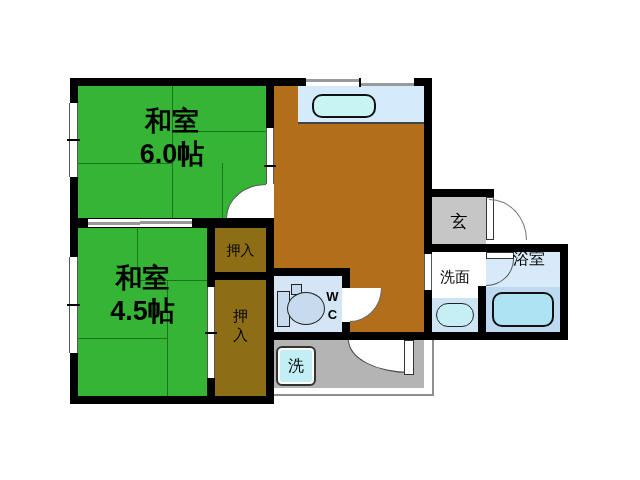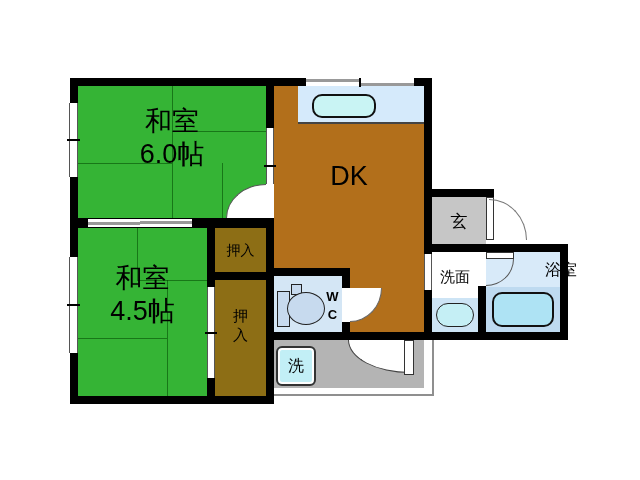--- a/index.html
+++ b/index.html
@@ -1,20 +1,20 @@
 <!DOCTYPE html>
 <html><head>
 <meta charset="utf-8">
 <style>
   html,body{margin:0;padding:0;background:#fff;}
   #canvas{position:relative;width:640px;height:480px;background:#ffffff;overflow:hidden;
           font-family:"Liberation Sans","DejaVu Sans",sans-serif;}
   .abs{position:absolute;box-sizing:border-box;}
   .wall{background:#000;}
-  .room-label{color:#000;font-weight:normal;text-align:center;line-height:1.22;}
+  .room-label{color:#000;font-weight:bold;text-align:center;line-height:1.22;}
   .small-label{color:#000;text-align:center;}
   .tatami{background:rgba(0,70,0,0.55);}
   .disc{background:#fff;}
   .arcline{background:transparent;}
   .slider-bar{height:6px;}
   .vwin{background:#fff;border-left:1px solid #555;border-right:1px solid #555;}
   .tick{background:#000;}
 </style>
 </head>
 <body>
@@ -121,29 +121,28 @@
     <div>和室</div>
     <div>6.0帖</div>
   </div>
 
   <div class="abs room-label" style="left:78px;top:262px;width:129px;font-size:27px;">
     <div>和室</div>
     <div>4.5帖</div>
   </div>
 
   <div class="abs room-label" style="left:274px;top:160px;width:150px;font-size:27px;">
-    <div>DK</div>
   </div>
 
   <div class="abs small-label" style="left:215px;top:242px;width:51px;font-size:14px;">押入</div>
 
   <div class="abs small-label" style="left:232px;top:307px;width:17px;font-size:15px;word-break:break-all;line-height:1.25;">押入</div>
 
   <div class="abs small-label" style="left:432px;top:210px;width:54px;font-size:17px;">玄</div>
 
   <div class="abs small-label" style="left:432px;top:268px;width:46px;font-size:15px;">洗面</div>
 
-  <div class="abs small-label" style="left:486px;top:260px;width:86px;font-size:16px;margin-left:32px;">浴室</div>
+  <div class="abs small-label" style="left:486px;top:249px;width:86px;font-size:16px;">浴室</div>
 
   <div class="abs small-label" style="left:325px;top:288px;width:15px;font-size:13px;font-weight:bold;word-break:break-all;line-height:1.35;">WC</div>
 
 
 </div>
 
 </body></html>

